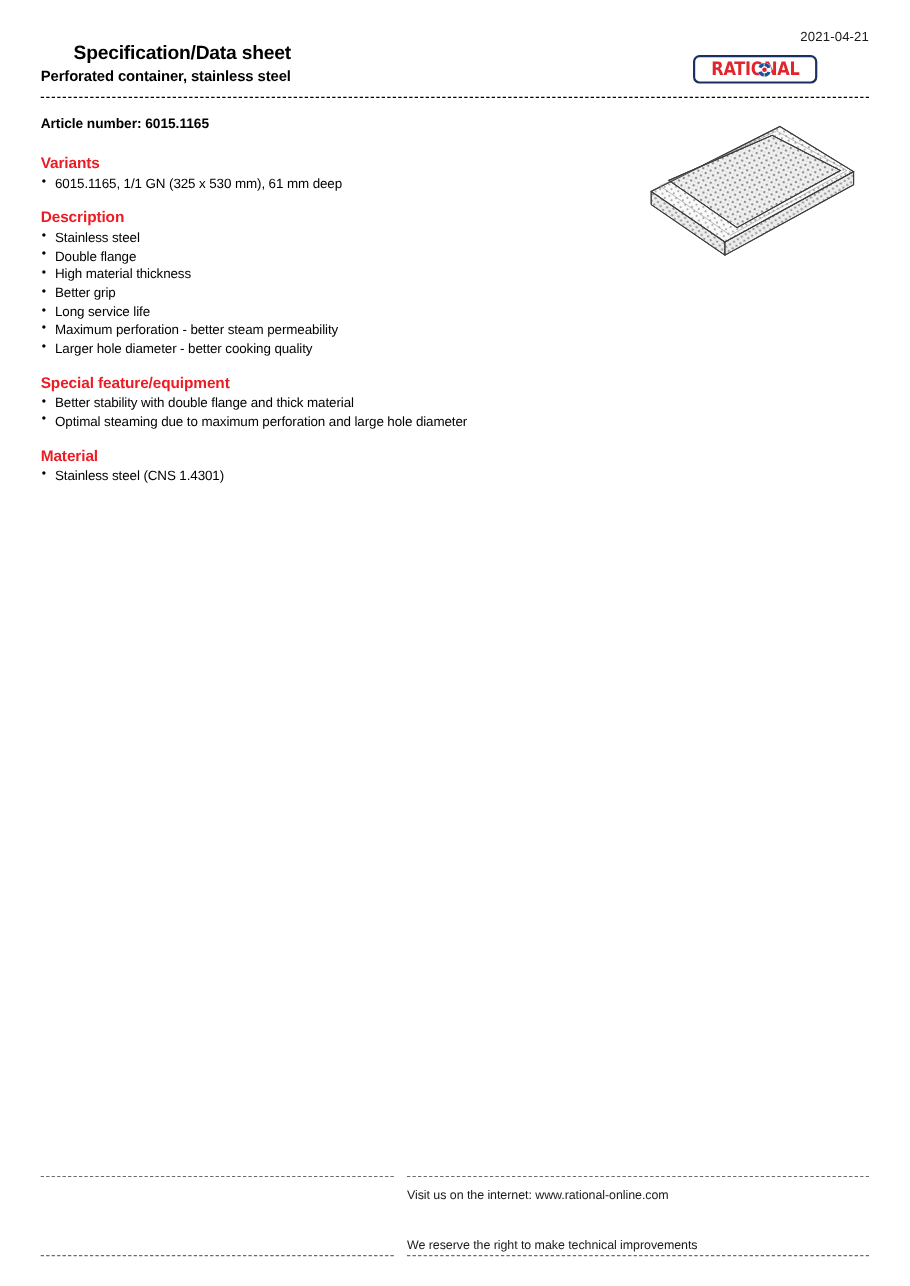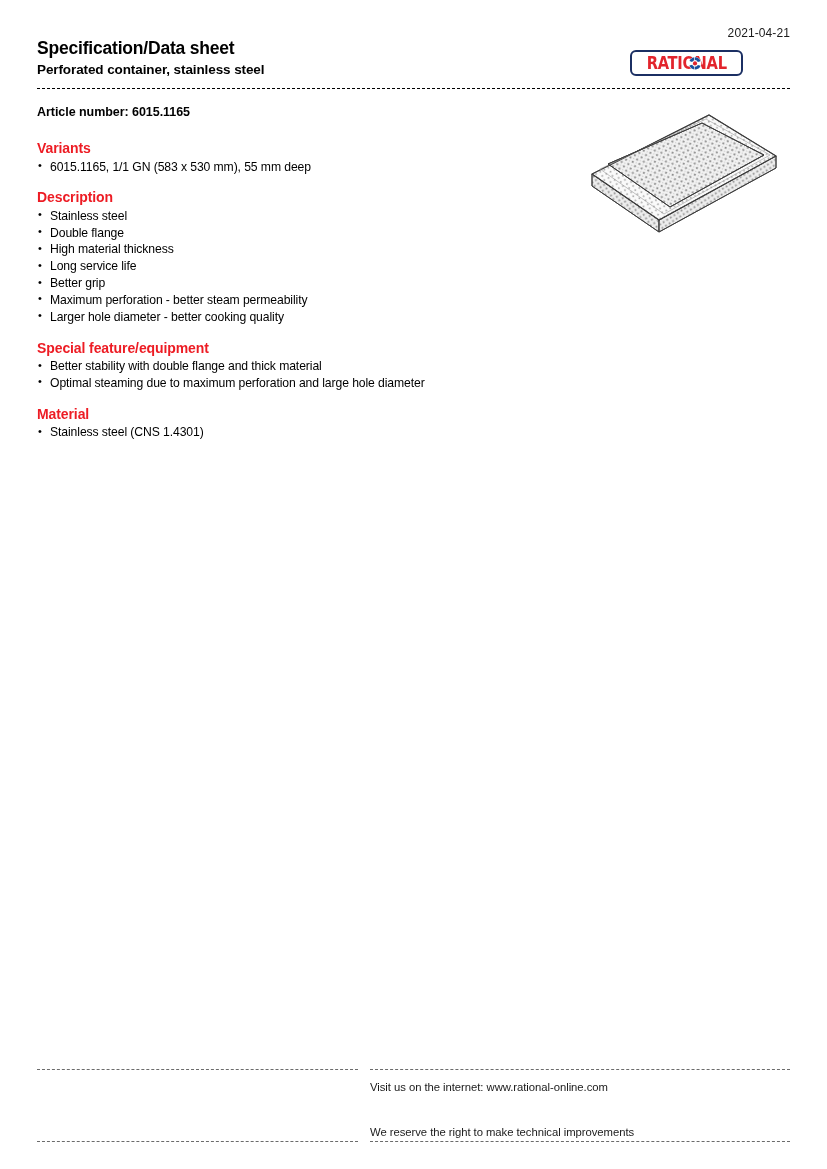--- a/index.html
+++ b/index.html
@@ -36,20 +36,21 @@
     position: absolute;
     left: 37px;
     top: 38px;
   }
   .doc-title {
     font-size: 17.5px;
     font-weight: bold;
     letter-spacing: -0.2px;
     line-height: 1.15;
     margin: 0;
+    text-align: right;
   }
   .doc-subtitle {
     font-size: 13.5px;
     font-weight: bold;
     letter-spacing: -0.1px;
     margin: 4px 0 0 0;
   }
 
   
   .logo {
@@ -263,32 +264,32 @@
       <path d="M198,58 L198,70" fill="none" stroke="#3c3c3c" stroke-width="1"></path>
       <path d="M14,88 L81,134 L198,70" fill="none" stroke="#3c3c3c" stroke-width="1"></path>
     </svg>
   </div>
 
   <div class="content">
 
     <div class="section">
       <div class="section-heading">Variants</div>
       <ul class="bullets">
-        <li>6015.1165, 1/1 GN (583 x 530 mm), 55 mm deep</li>
+        <li>6015.1165, 1/1 GN (325 x 530 mm), 61 mm deep</li>
       </ul>
     </div>
 
     <div class="section">
       <div class="section-heading">Description</div>
       <ul class="bullets">
         <li>Stainless steel</li>
         <li>Double flange</li>
         <li>High material thickness</li>
+        <li>Better grip</li>
         <li>Long service life</li>
-        <li>Better grip</li>
         <li>Maximum perforation - better steam permeability</li>
         <li>Larger hole diameter - better cooking quality</li>
       </ul>
     </div>
 
     <div class="section">
       <div class="section-heading">Special feature/equipment</div>
       <ul class="bullets">
         <li>Better stability with double flange and thick material</li>
         <li>Optimal steaming due to maximum perforation and large hole diameter</li>

